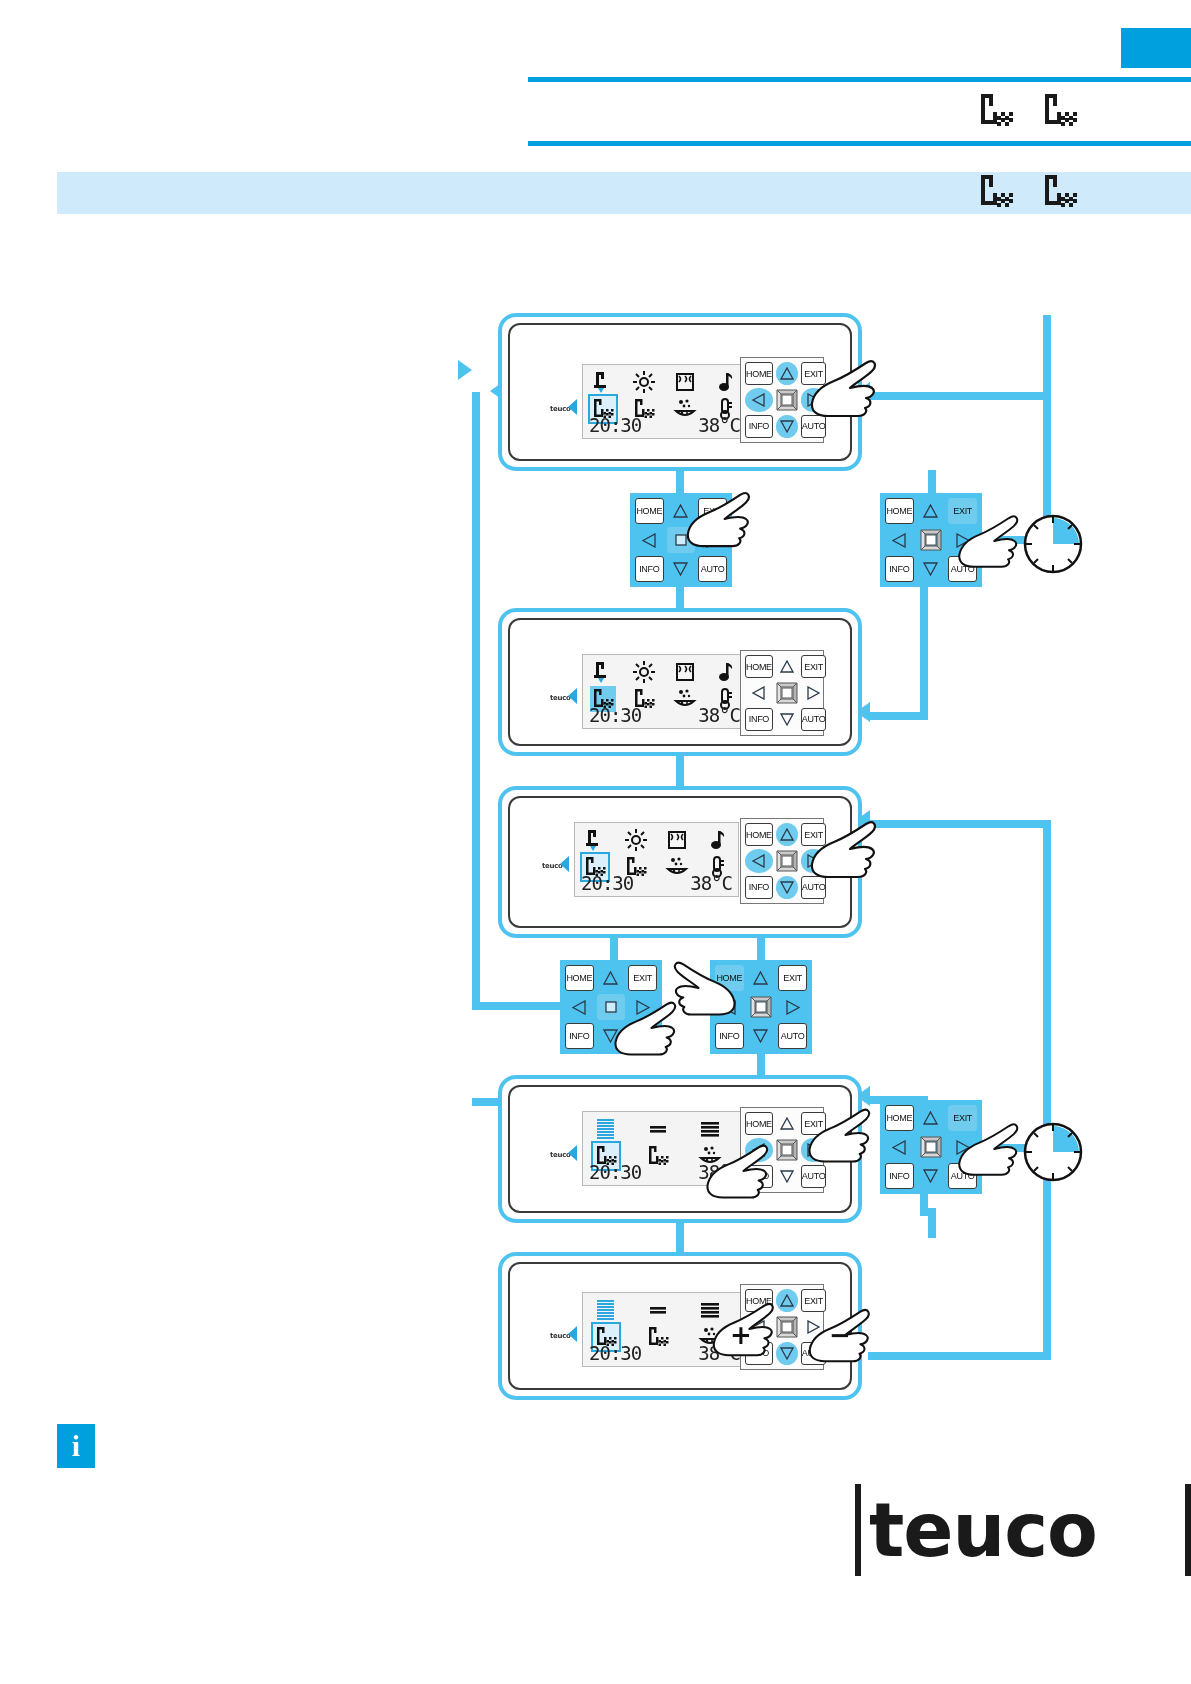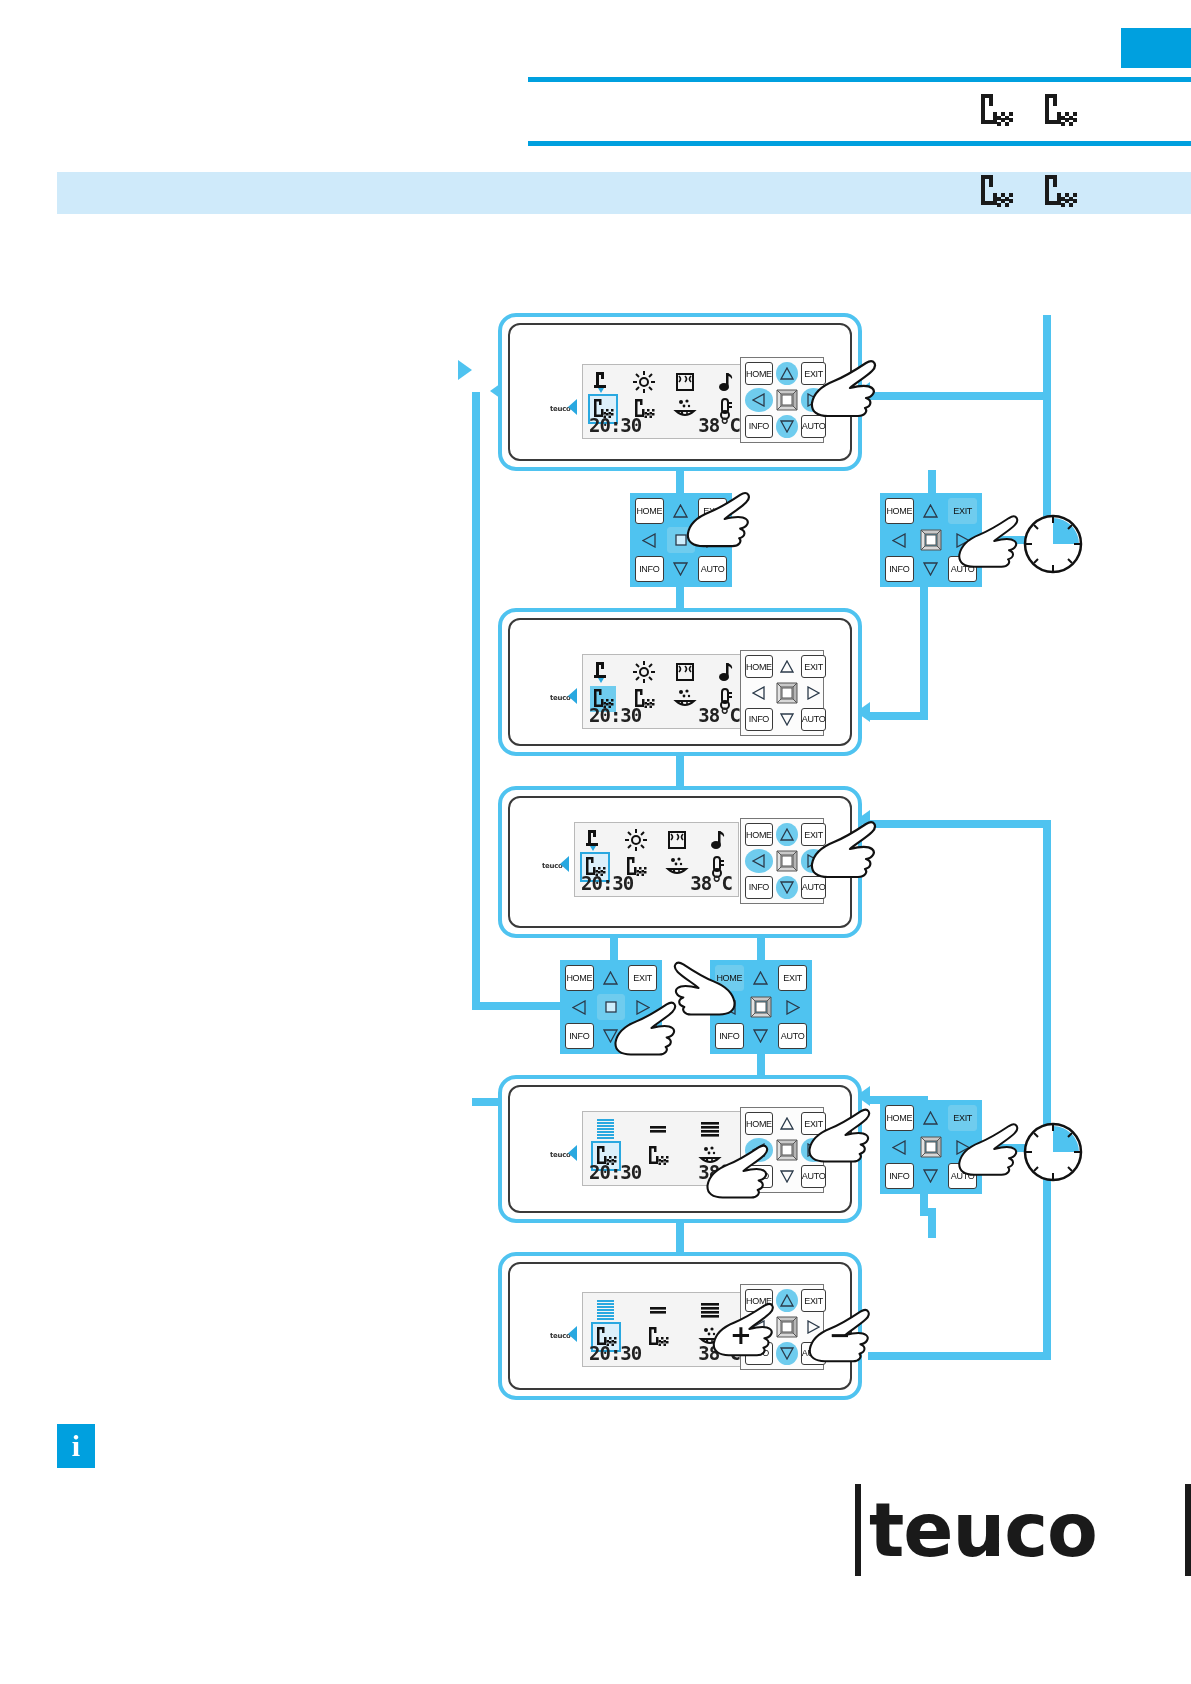--- a/index.html
+++ b/index.html
@@ -86,21 +86,21 @@
     display:flex; justify-content:space-around; align-items:center;
   }
   .lcd-icon { width:26px; height:26px; }
   .lcd-icon svg { width:100%; height:100%; display:block; }
   .lcd-sel {
     outline:2px solid #29A8E0; background:#DCF0FB;
   }
   .lcd-bottom {
     position:absolute; left:6px; right:6px; bottom:2px;
     display:flex; justify-content:space-between;
-    font-family:"DejaVu Sans Mono", monospace; font-weight:bold;
+    font-family:"DejaVu Sans Mono", monospace; font-weight:normal;
     font-size:19px; color:#222; letter-spacing:-1px;
   }
   .teuco-mini {
     position:absolute; font-family:"DejaVu Sans", sans-serif;
     font-weight:bold; font-size:7px; color:#333; letter-spacing:-0.3px;
   }
   .arrow-l, .arrow-r {
     position:absolute; width:0; height:0;
     border-top:8px solid transparent; border-bottom:8px solid transparent;
   }

